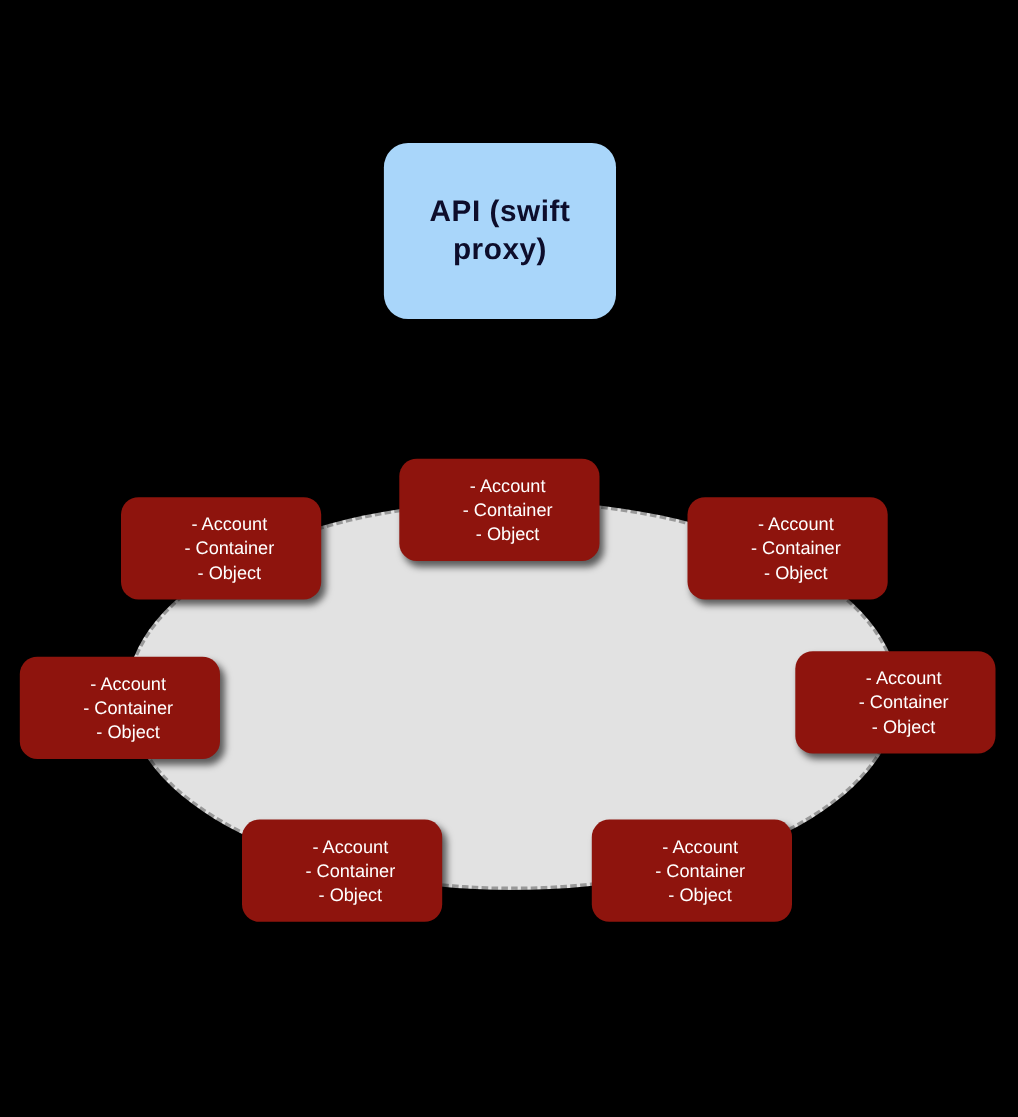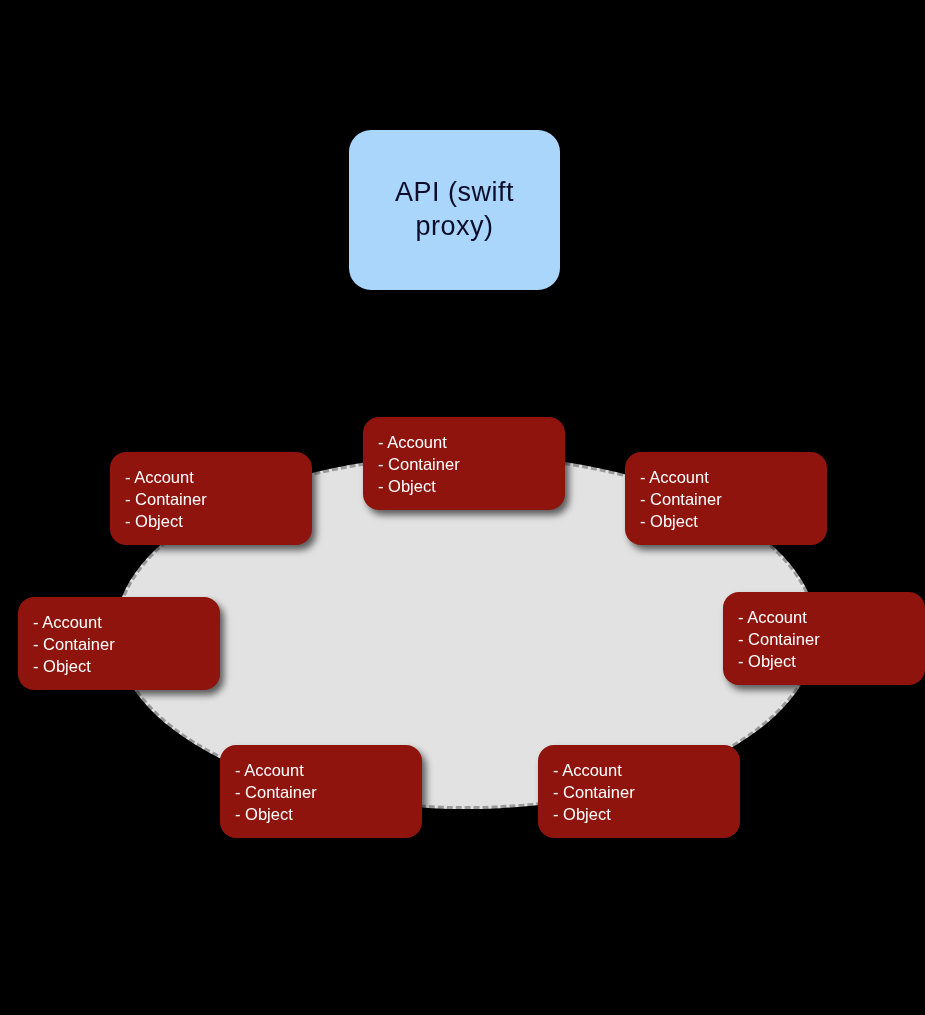--- a/index.html
+++ b/index.html
@@ -32,47 +32,48 @@
     box-shadow:4px 5px 8px rgba(0,0,0,0.65);
     display:flex;
     align-items:center;
     justify-content:center;
     text-align:center;
     z-index:3;
   }
   .api-box .api-label{
     color:var(--api-text);
     font-size:27px;
-    font-weight:normal;
+    font-weight:bold;
     letter-spacing:0.5px;
     line-height:1.25;
     padding:0 28px;
   }
   .ring{
     position:absolute;
     left:115px; top:455px;
     width:696px; height:348px;
     background:var(--ring-fill);
     border:3px dashed var(--ring-border);
     border-radius:50%;
     box-shadow:3px 4px 10px rgba(0,0,0,0.45);
     z-index:1;
   }
   .node{
     position:absolute;
-    width:202px; height:93px;
+    width:182px; height:93px;
     background:var(--node-fill);
     border-radius:16px;
     box-shadow:4px 5px 7px rgba(0,0,0,0.6);
     display:flex;
     flex-direction:column;
     justify-content:center;
     padding-left:15px;
     box-sizing:border-box;
     z-index:2;
+    text-align:center;
   }
   .node .line{
     color:var(--node-text);
     font-size:16.5px;
     line-height:22px;
     white-space:nowrap;
   }
   .pos-top-center{ left:363px; top:417px; }
   .pos-top-left  { left:110px; top:452px; }
   .pos-top-right { left:625px; top:452px; }

